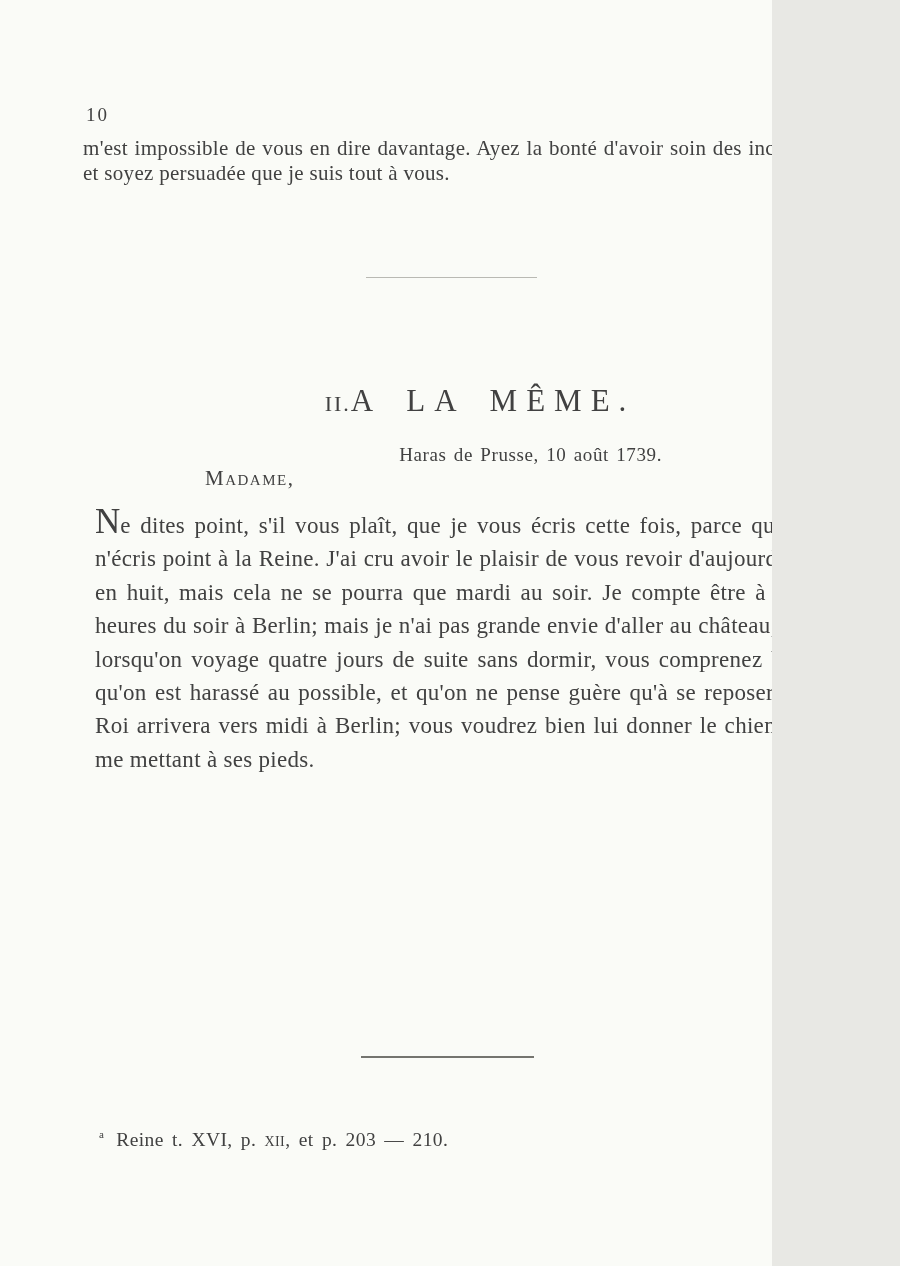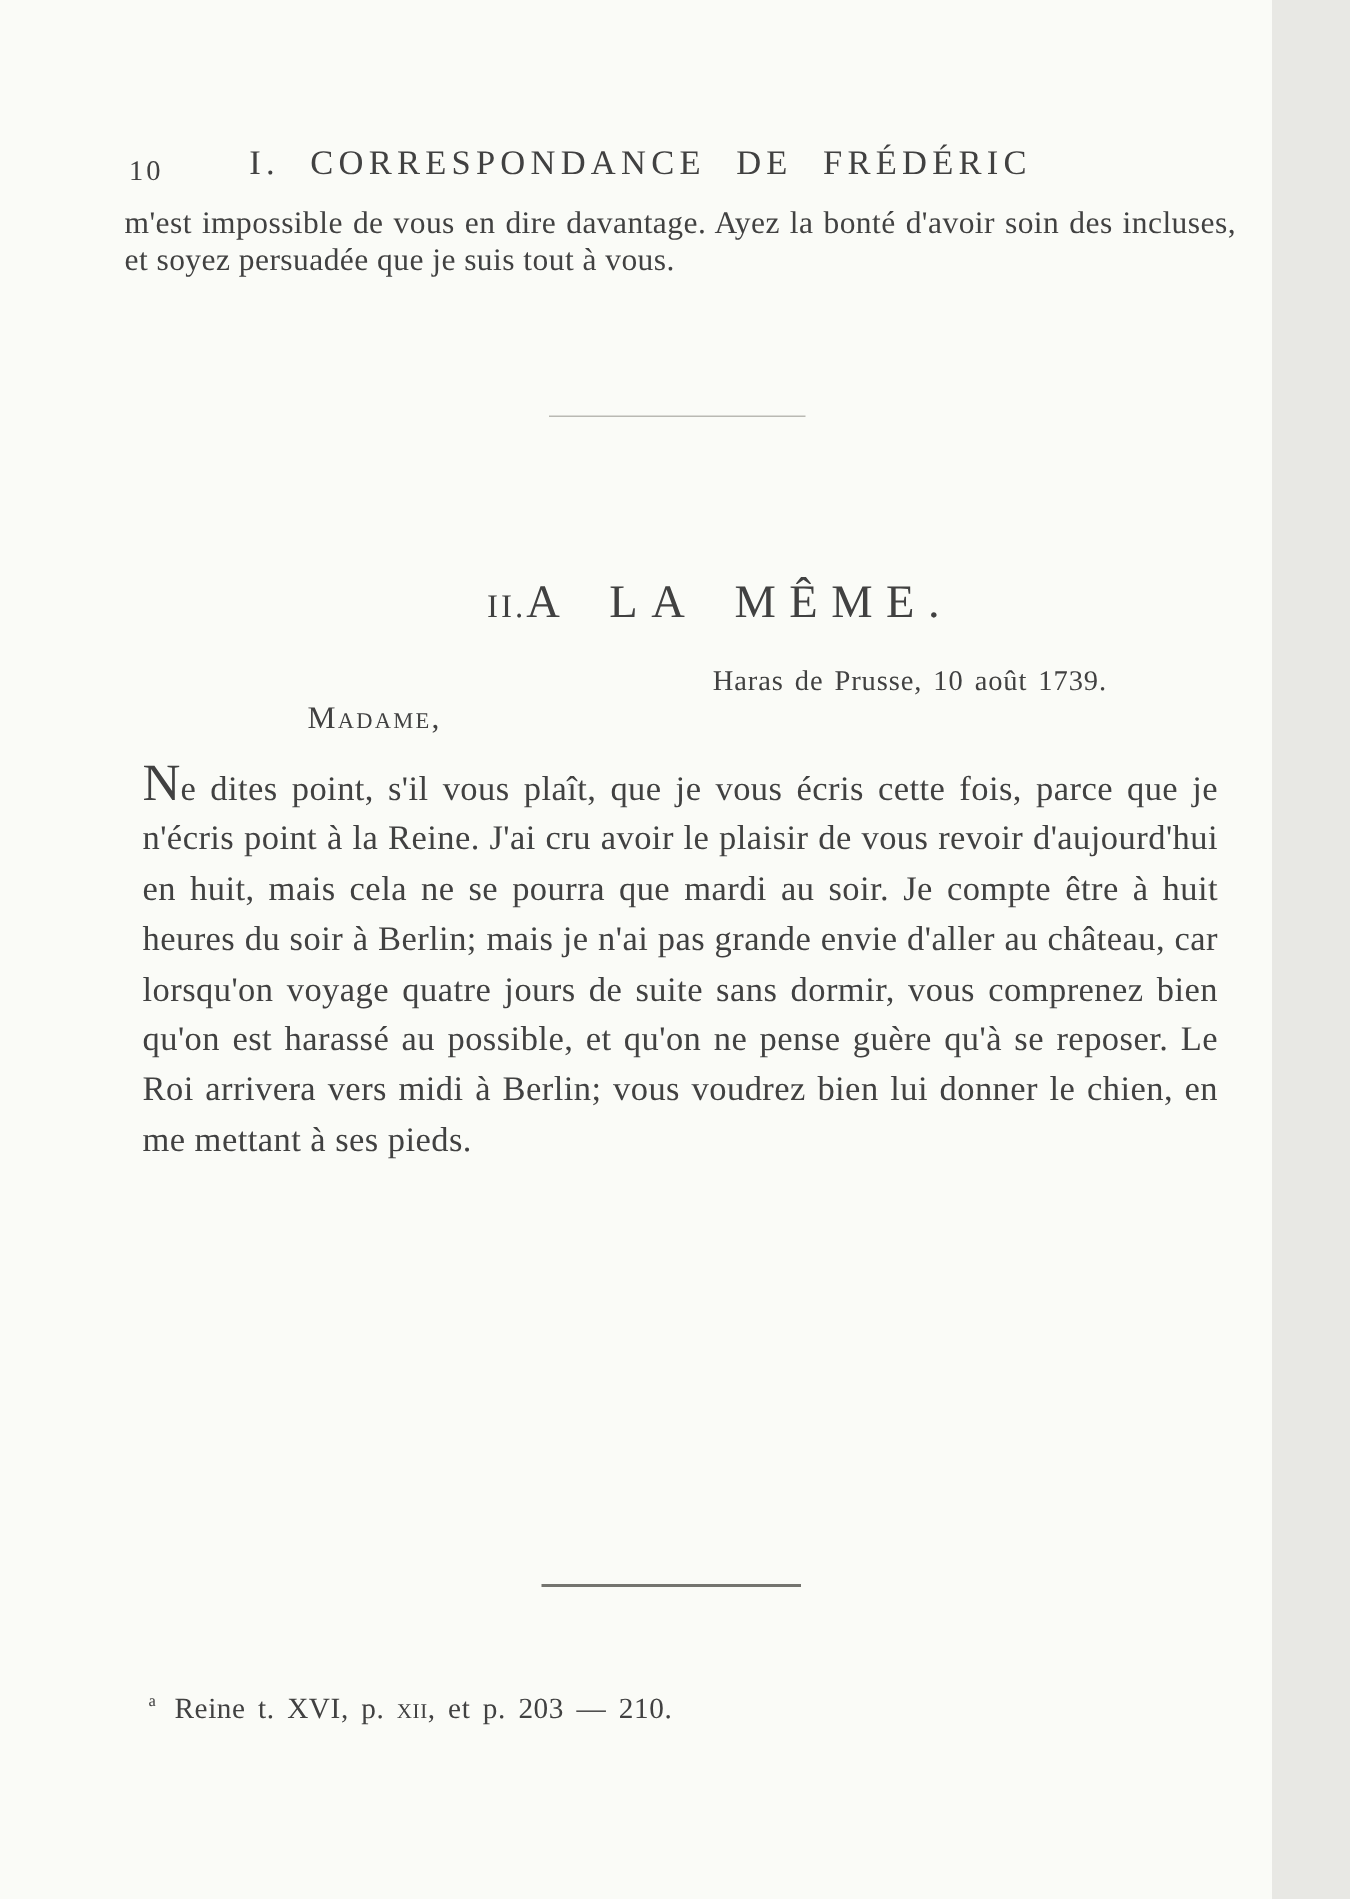--- a/index.html
+++ b/index.html
@@ -1,21 +1,21 @@
 <!DOCTYPE html>
 <html><head>
 <meta charset="utf-8">
 <style>
   * { margin: 0; padding: 0; box-sizing: border-box; }
   html, body { width: 900px; background: #e8e8e4; }
   body { font-family: "Liberation Serif", serif; }
 
   .page {
     position: relative;
-    width: 848px;
+    width: 772px;
     height: 1266px;
     background: var(--paper, #fafbf7);
     color: var(--ink, #414141);
     overflow: hidden;
   }
 
   
   .running-head {
     position: absolute;
     top: 96px; left: 83px; right: 77px;
@@ -119,21 +119,20 @@
   }
   .small-caps { font-variant: small-caps; }
 </style>
 </head>
 <body>
 
 <div class="page" style="--paper: #fafbf7; --ink: #414141; --rule-light: #b9b9b3; --rule-dark: #74746f;">
 
   <header class="running-head">
     <span class="page-number">10</span>
-    <span class="running-title">I. CORRESPONDANCE DE FRÉDÉRIC</span>
   </header>
 
   <p class="intro">m'est impossible de vous en dire davantage. Ayez la bonté d'avoir soin des incluses, et soyez persuadée que je suis tout à vous.</p>
 
   <div class="divider divider-1"></div>
 
   <h2 class="letter-heading">
     <span class="letter-number">II.</span><span class="letter-title">A LA MÊME.</span>
   </h2>
 

